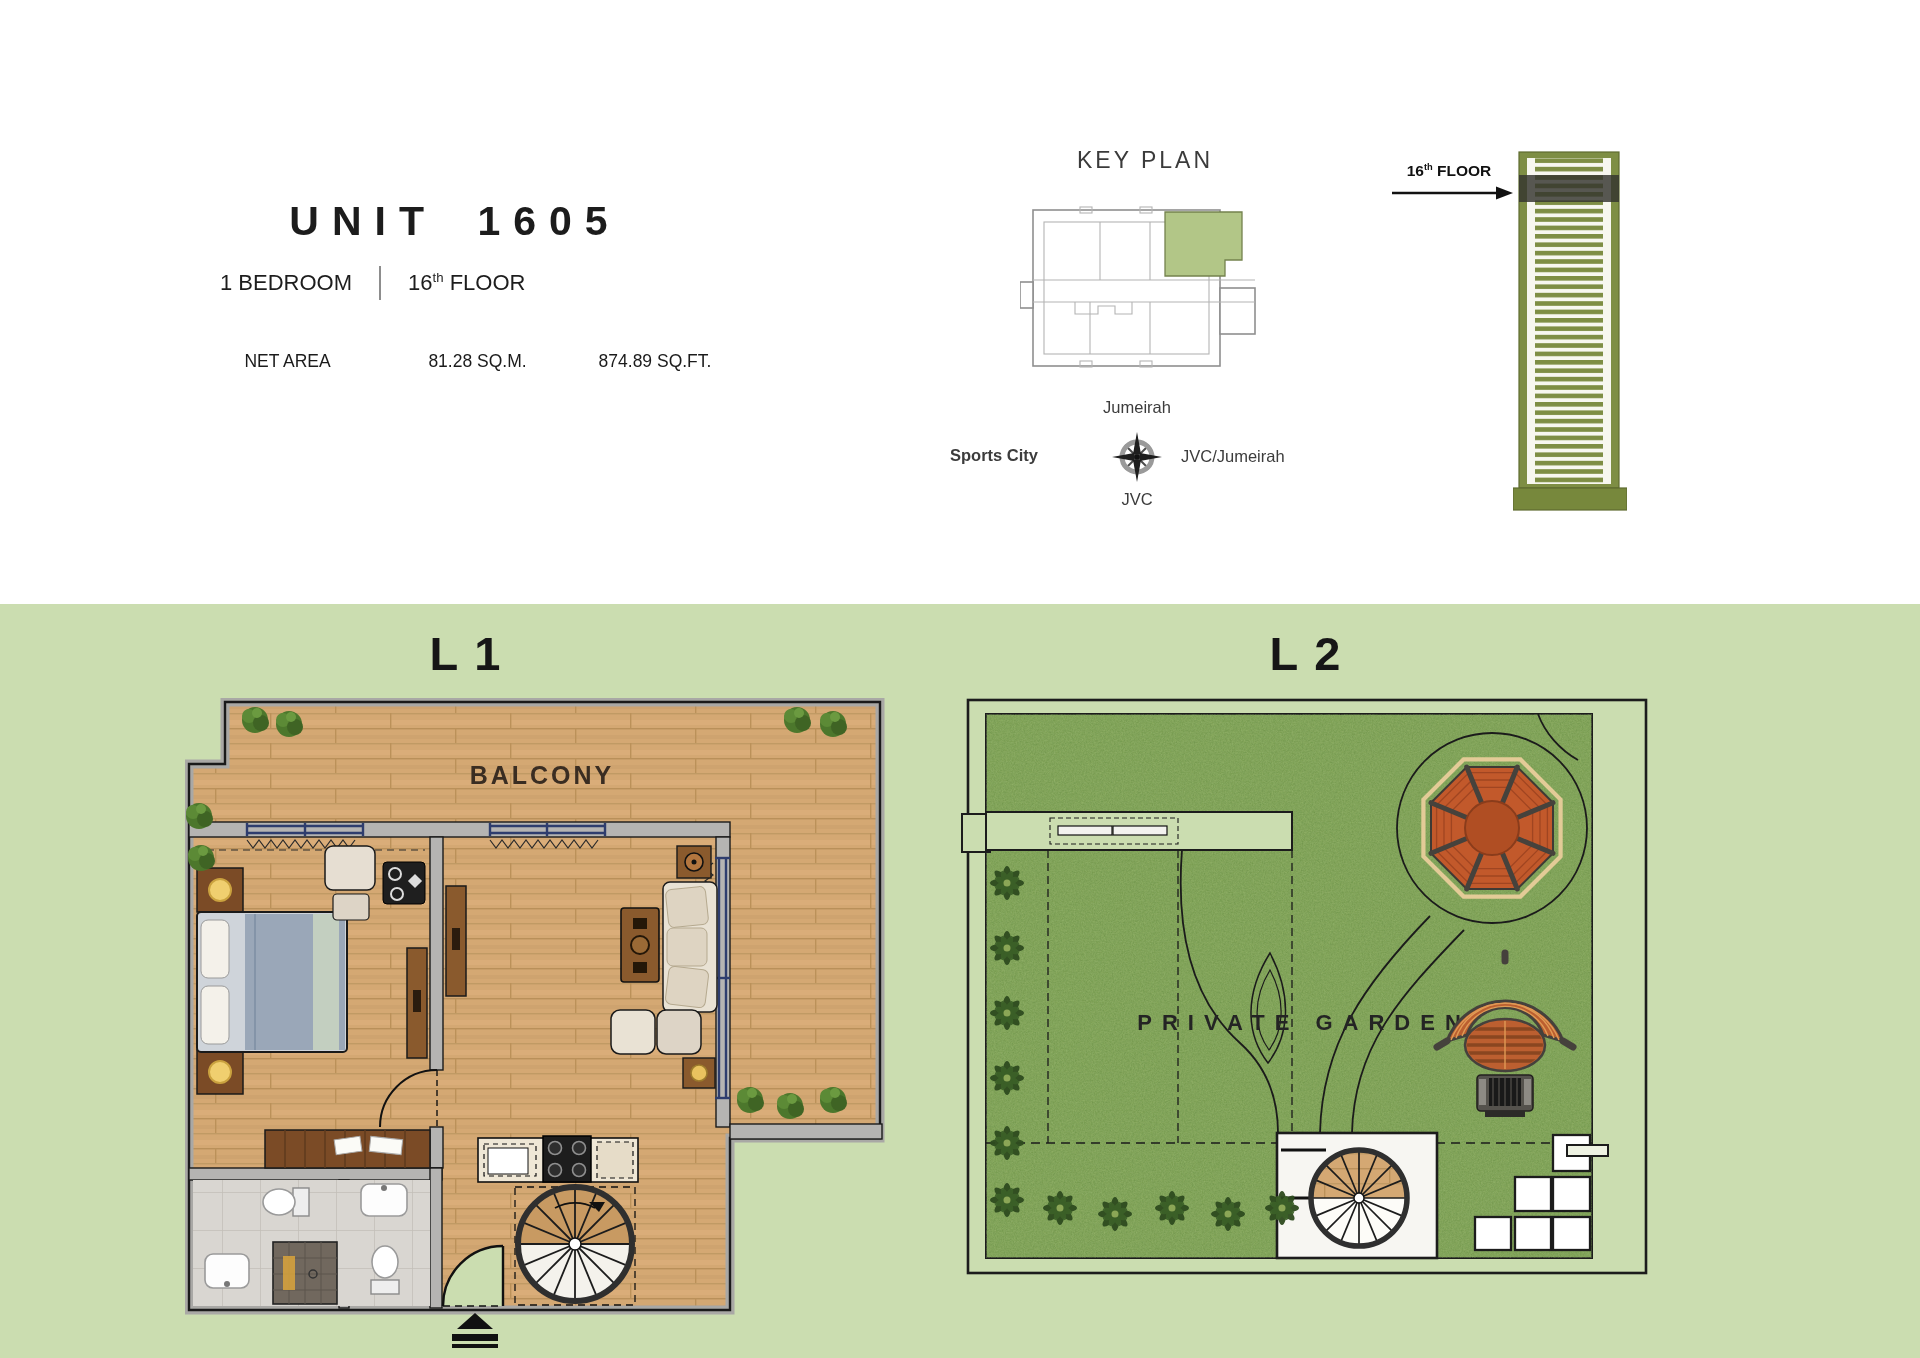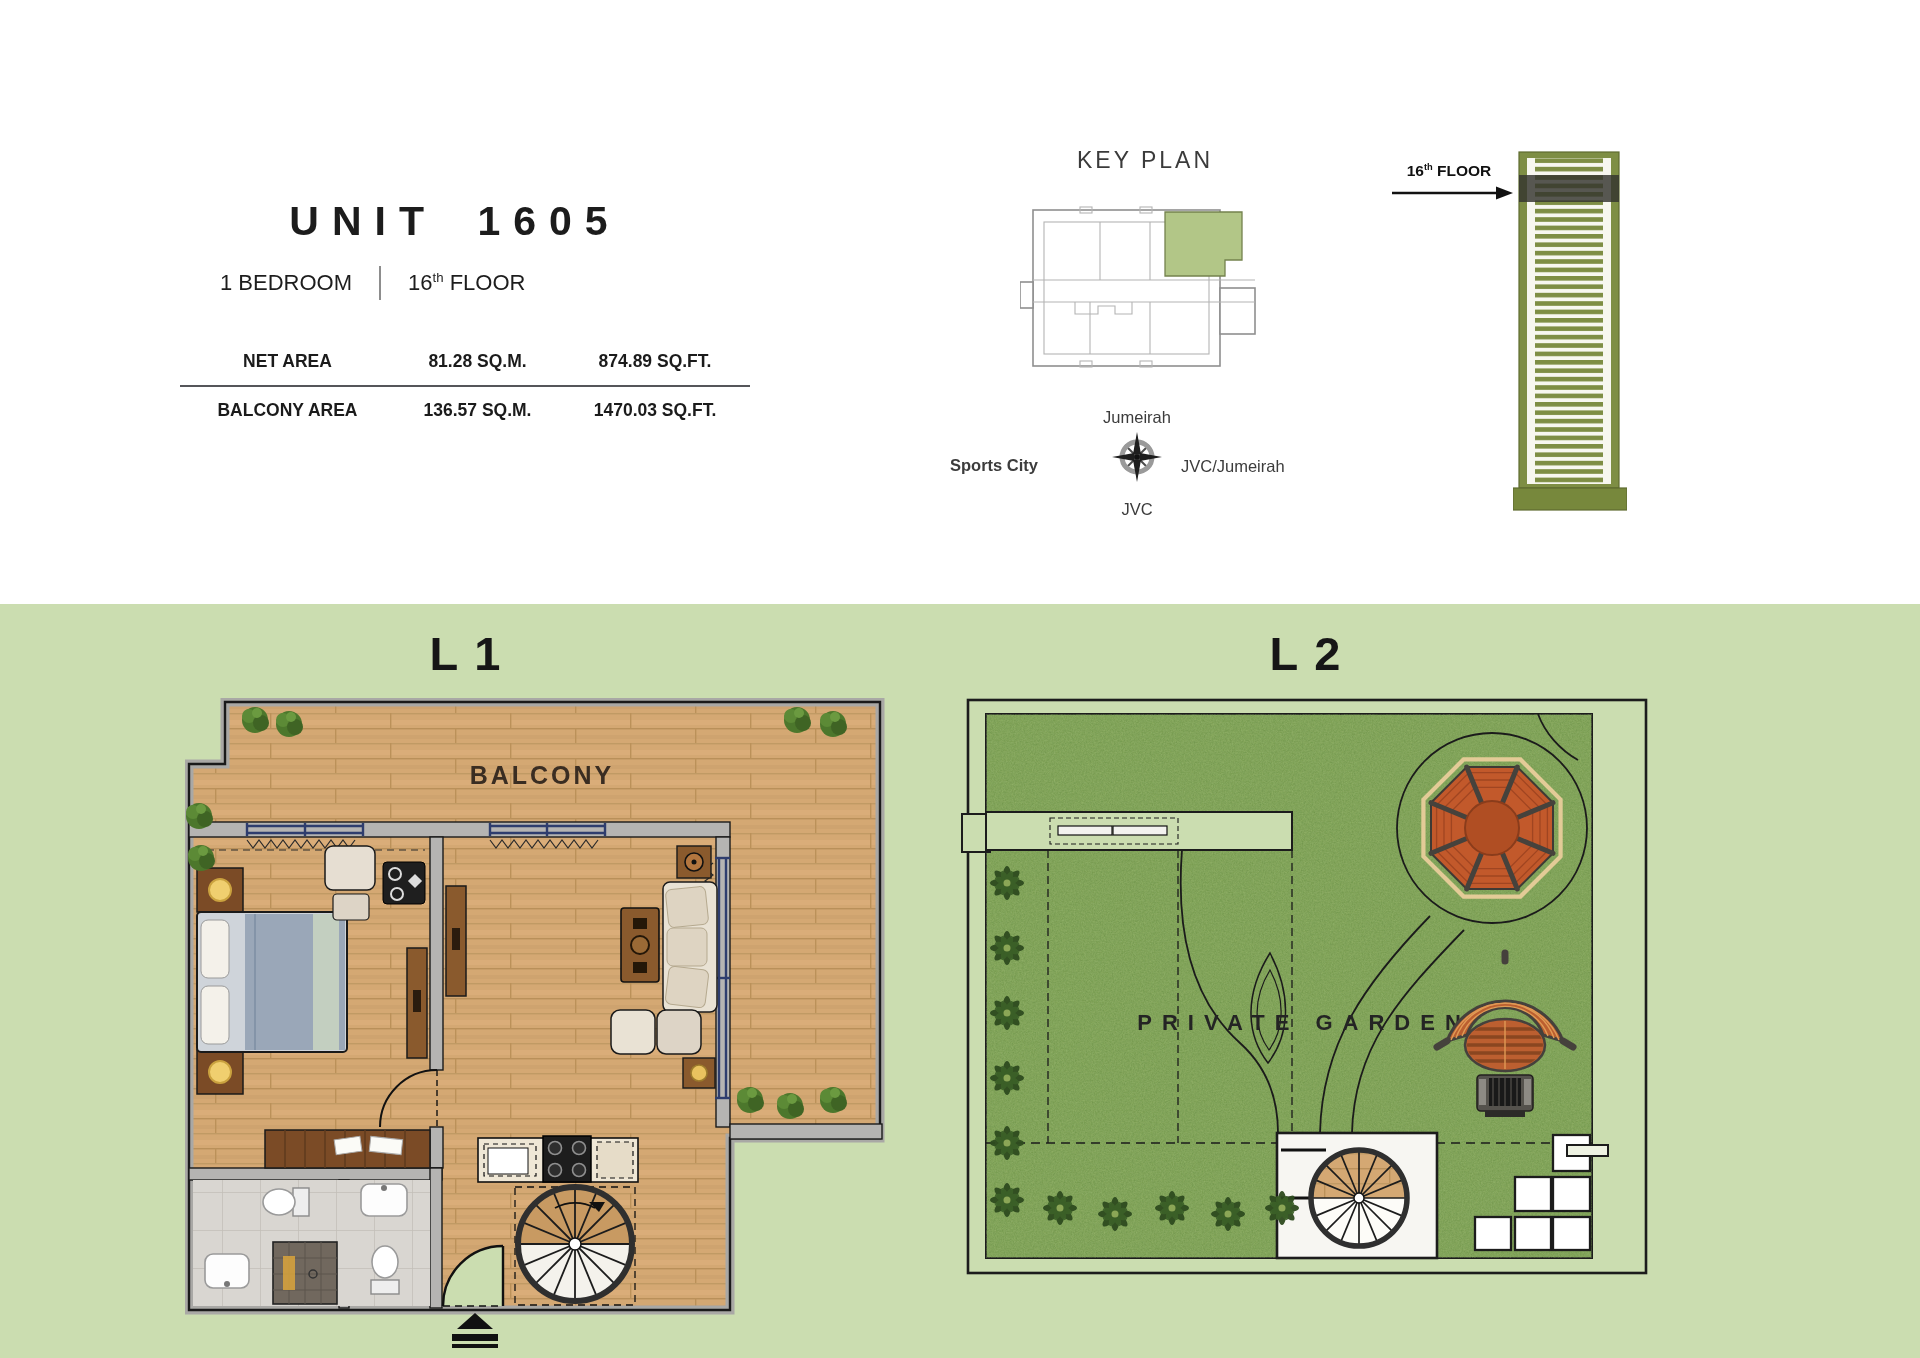--- a/index.html
+++ b/index.html
@@ -9,25 +9,25 @@
   
   #unit-title{left:220px;top:198px;width:470px;text-align:center;
     font-size:41px;font-weight:700;letter-spacing:13px;word-spacing:16px;color:#1c1c1c;}
   #unit-subtitle{left:220px;top:266px;width:470px;display:flex;justify-content:flex-start;
     align-items:center;font-size:22px;color:#1d1d1d;}
   #unit-subtitle .divider{width:2px;height:34px;background:#8d8d8d;margin:0 27px;}
   sup{font-size:60%;vertical-align:super;margin-top:8px;}
   #area-table{left:180px;top:338px;width:570px;}
   .area-row{display:grid;grid-template-columns:215px 165px 190px;height:47px;align-items:center;}
   .area-row+.area-row{border-top:2px solid #55565a;}
-  .area-cell{text-align:center;font-size:17.5px;font-weight:700;color:#1b1b1b;}
+  .area-cell{text-align:center;font-size:17.5px;font-weight:400;color:#1b1b1b;}
   
   #keyplan-title{left:1045px;top:147px;width:200px;text-align:center;
     font-size:23px;letter-spacing:3px;color:#3b3b3b;}
-  .kp-label{font-size:16.5px;color:#3c3c3c;margin-top:10px;}
+  .kp-label{font-size:16.5px;color:#3c3c3c;}
   #kp-north{left:1037px;top:398px;width:200px;text-align:center;}
   #kp-west{left:950px;top:446px;width:145px;text-align:left;font-weight:bold;}
   #kp-east{left:1181px;top:447px;width:170px;text-align:left;}
   #kp-south{left:1087px;top:490px;width:100px;text-align:center;}
   
   #tower-floor-label{left:1391px;top:162px;width:116px;text-align:center;
     font-size:15.5px;font-weight:700;color:#111;}
   
   #bottom-band{left:0;top:604px;width:1920px;height:754px;background:#cbddb0;}
   .level-title{top:626px;width:140px;text-align:center;font-size:47px;
@@ -45,25 +45,20 @@
   <span>1 BEDROOM</span>
   <span class="divider"></span>
   <span><span>16</span><sup>th</sup>&nbsp;<span>FLOOR</span></span>
 </div>
 
 <div class="abs" id="area-table">
   <div class="area-row">
     <div class="area-cell">NET AREA</div>
     <div class="area-cell">81.28 SQ.M.</div>
     <div class="area-cell">874.89 SQ.FT.</div>
-  </div>
-  <div class="area-row">
-    <div class="area-cell">BALCONY AREA</div>
-    <div class="area-cell">136.57 SQ.M.</div>
-    <div class="area-cell">1470.03 SQ.FT.</div>
   </div>
 </div>
 
 <div class="abs" id="keyplan-title">KEY PLAN</div>
 
 <svg class="abs" style="left:1020px;top:196px;" width="250" height="185" viewBox="0 0 250 185">
   <g fill="#ffffff" stroke="#8f8f8f" stroke-width="1.6">
     <rect x="13" y="14" width="187" height="156"></rect>
     <rect x="0" y="86" width="13" height="26"></rect>
     <rect x="200" y="92" width="35" height="46"></rect>

